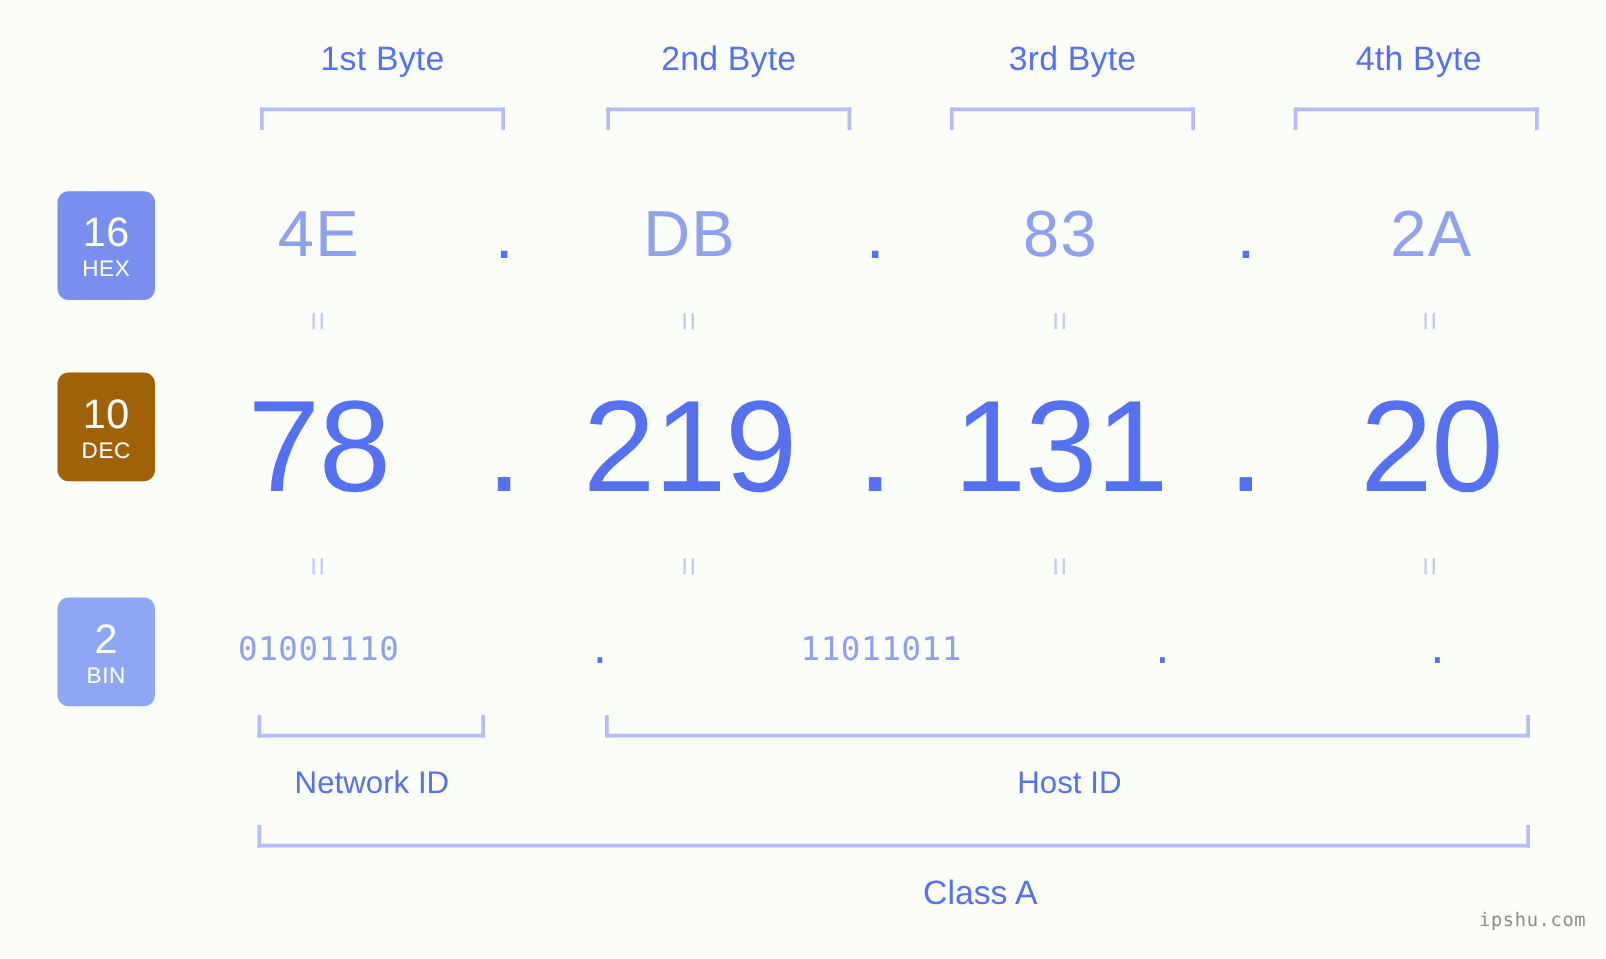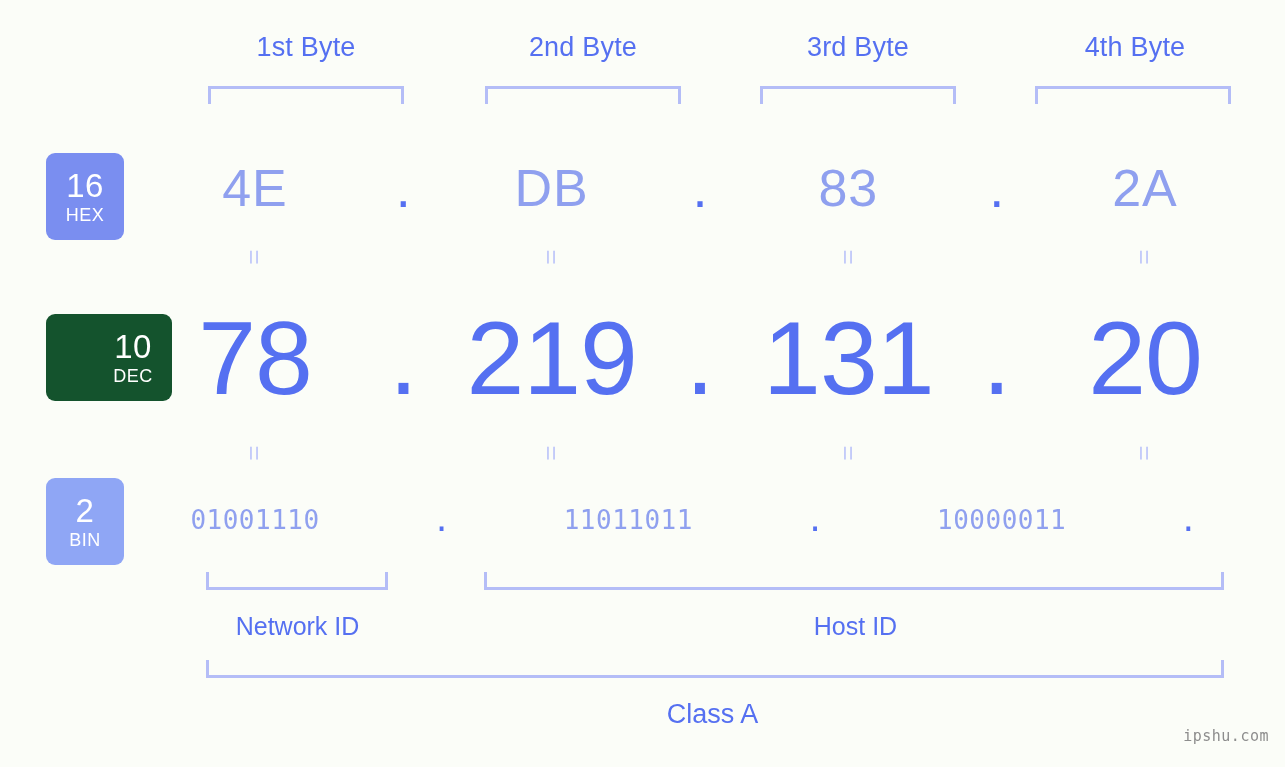--- a/index.html
+++ b/index.html
@@ -69,21 +69,21 @@
     font-weight: 400;
     letter-spacing: .5px;
   }
   .badge .nm {
     font-size: 18px;
     font-weight: 400;
     margin-top: 4px;
     letter-spacing: .5px;
   }
   .badge-hex { top: 153px; height: 87px; background: #7a8ef0; }
-  .badge-dec { top: 314px; height: 87px; background: #14532d; padding-left: 48px; }
+  .badge-dec { top: 298px; height: 87px; background: #a16207; }
   .badge-bin { top: 478px; height: 87px; background: #8fa6f5; }
 
   
   .row {
     position: absolute;
     left: 140px;
     width: 1120px;
     display: flex;
     align-items: center;
   }
@@ -149,21 +149,21 @@
   .section-label {
     position: absolute;
     text-align: center;
     font-size: 25px;
     color: #5570f1;
     white-space: nowrap;
   }
 
   .class-label {
     position: absolute;
-    text-align: center;
+    text-align: right;
     font-size: 27px;
     color: #5570f1;
     white-space: nowrap;
   }
 
   
   .watermark {
     position: absolute;
     right: 16px;
     bottom: 22px;
@@ -239,21 +239,20 @@
     <div class="cell"><span class="eq">=</span></div>
     <div class="sep"></div>
     <div class="cell"><span class="eq">=</span></div>
   </div>
 
   <div class="row row-bin">
     <div class="cell">01001110</div>
     <div class="sep">.</div>
     <div class="cell">11011011</div>
     <div class="sep">.</div>
-    <div class="cell">10000011</div>
     <div class="sep">.</div>
   </div>
 
   <div class="bracket bracket-up" style="left:206px; top:572px; width:182px;"></div>
   <div class="bracket bracket-up" style="left:484px; top:572px; width:740px;"></div>
 
   <div class="section-label" style="left:180px; top:612px; width:235px;">Network ID</div>
   <div class="section-label" style="left:738px; top:612px; width:235px;">Host ID</div>
 
   <div class="bracket bracket-up" style="left:206px; top:660px; width:1018px;"></div>

